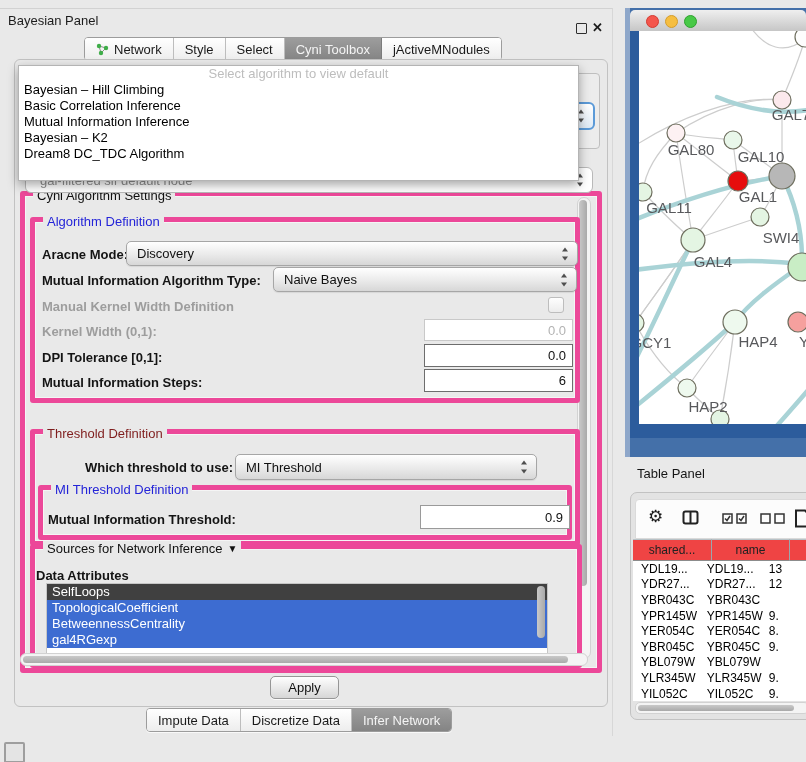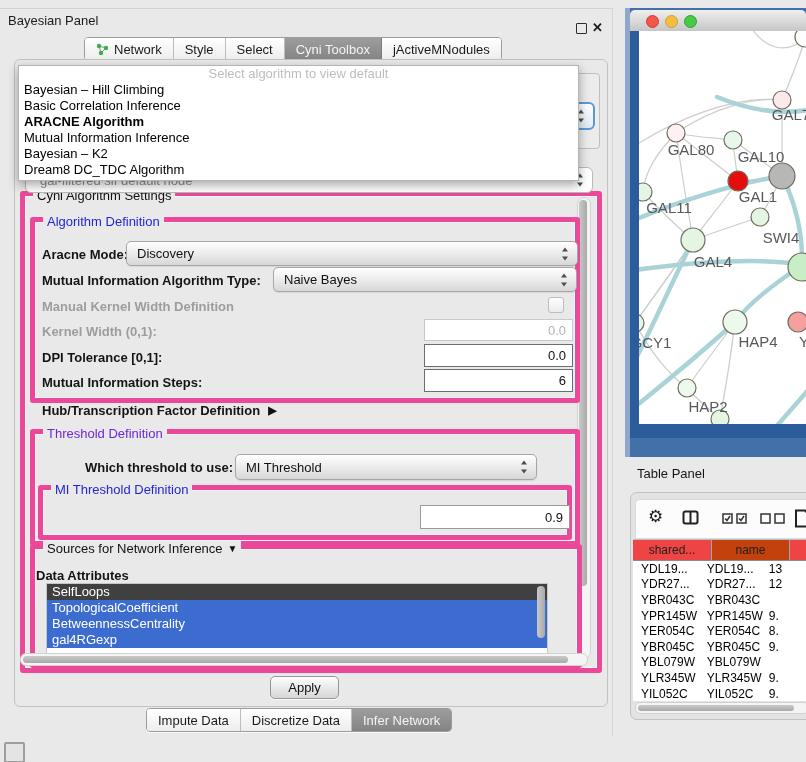--- a/index.html
+++ b/index.html
@@ -19,21 +19,21 @@
   .seg-bar{position:absolute;display:flex;height:22px;border:1px solid #9c9c9c;border-radius:4px;
      overflow:hidden;background:#fdfdfd;box-shadow:0 1px 0 rgba(255,255,255,.7)}
   .seg{display:flex;align-items:center;gap:5px;padding:0 11px;font-size:13px;color:#1a1a1a;
      border-right:1px solid #bdbdbd;height:100%;background:linear-gradient(#ffffff,#ededed)}
   .seg:last-child{border-right:none}
   .seg.sel{background:linear-gradient(#9d9d9d,#848484);color:#f4f4f4;border-color:#7c7c7c}
   
   .group{position:absolute;border:5px solid #ec4899;border-radius:3px;box-shadow:inset 0 0 0 1px rgba(255,255,255,.55)}
   .gt{position:absolute;top:-8px;left:8px;background:#e9e9e9;padding:0 4px;font-size:13px;white-space:nowrap;display:flex;align-items:center;gap:5px}
   .t-blue{color:#2424d8}
-  .t-green{color:#6d28d9}
+  .t-green{color:#7f1d1d}
   
   .combo{position:absolute;border:1px solid #a6a6a6;border-radius:5px;
      background:linear-gradient(#ffffff,#eaeaea 55%,#d7d7d7);display:flex;align-items:center;
      padding-left:10px;font-size:13px;box-shadow:0 1px 1px rgba(0,0,0,.08)}
   .spin{position:absolute;right:8px;top:50%;transform:translateY(-50%);width:7px;height:13px}
   .spin:before{content:"";position:absolute;top:0;left:0;border-left:3.5px solid transparent;border-right:3.5px solid transparent;border-bottom:4.5px solid #4e4e4e}
   .spin:after{content:"";position:absolute;bottom:0;left:0;border-left:3.5px solid transparent;border-right:3.5px solid transparent;border-top:4.5px solid #4e4e4e}
   .field{position:absolute;background:#fff;border:1px solid #6d6d6d;font-size:13px;
      display:flex;align-items:center;justify-content:flex-end;padding-right:6px}
   .field.fdis{border-color:#c9c9c9;color:#b3b3b3}
@@ -69,21 +69,21 @@
   
   .tp-title{position:absolute;left:637px;top:466px;font-size:13px;color:#161616}
   .tpwin{position:absolute;left:630px;top:492px;width:180px;height:226px;background:#e3e3e3;
      border:1px solid #c2c2c2;border-radius:7px 0 0 7px}
   .tptool{position:absolute;left:4px;top:6px;width:176px;height:38px;background:#fcfcfc;
      border:1px solid #dadada;border-radius:4px 0 0 0;}
   .tico{position:absolute;top:10px;color:#1c1c1c}
   .thead{position:absolute;left:2px;top:46px;height:22px;display:flex;font-size:12px}
   .hc{display:flex;align-items:center;justify-content:center;border-right:1px solid #9aa7ad;border-top:1px solid #b7c2c7;border-bottom:1px solid #8c8c8c;color:#222}
   .hc.blue{background:#ef4444}
-  .hc.gray{background:#c2410c}
+  .hc.gray{background:#ef4444}
   .trows{position:absolute;left:2px;top:68px;width:178px;height:140px;background:#fff;overflow:hidden}
   .trow{display:flex;height:15.6px;align-items:center;font-size:12px;color:#000}
   .tc1{width:78px;padding-left:8px;overflow:hidden;white-space:nowrap}
   .tc2{width:77px;padding-left:7px;overflow:hidden;white-space:nowrap}
   .tc3{width:56px;padding-left:4px;overflow:hidden;white-space:nowrap}
   .grip{position:absolute;left:4px;top:742px;width:17px;height:17px;border:2px solid #9e9e9e;border-radius:2px;background:#e4e4e4}
   .arrow{font-size:11px;color:#111}
 </style>
 </head>
 <body>
@@ -132,21 +132,20 @@
       <div style="position:absolute;left:4px;top:28px;width:26px;height:24px;border:2px solid #5b9ad8;border-radius:6px;background:linear-gradient(#ffffff,#dfeaf5)">
         <span class="spin"></span>
       </div>
     </div>
 
     <div class="popup">
       <div class="phead">Select algorithm to view default</div>
       <div id="pitems">
           <div class="pitem">Bayesian – Hill Climbing</div>
           <div class="pitem">Basic Correlation Inference</div>
-          <div class="pitem b">ARACNE Algorithm</div>
           <div class="pitem">Mutual Information Inference</div>
           <div class="pitem">Bayesian – K2</div>
           <div class="pitem">Dream8 DC_TDC Algorithm</div>
         </div>
     </div>
 
     <div class="group" style="left:20px;top:182px;width:572px;height:472px">
       <div class="gt">Cyni Algorithm Settings</div>
     </div>
 
@@ -169,36 +168,33 @@
     </div>
     <div class="lbl b dis" style="left:42px;top:290px">Manual Kernel Width Definition</div>
     <div class="chk" style="left:548px;top:288px"></div>
     <div class="lbl b dis" style="left:42px;top:315px">Kernel Width (0,1):</div>
     <div class="field fdis" style="left:424px;top:310px;width:141px;height:20px">0.0</div>
     <div class="lbl b" style="left:42px;top:341px">DPI Tolerance [0,1]:</div>
     <div class="field" style="left:424px;top:335px;width:141px;height:21px">0.0</div>
     <div class="lbl b" style="left:42px;top:366px">Mutual Information Steps:</div>
     <div class="field" style="left:424px;top:360px;width:141px;height:21px">6</div>
 
-    <div class="lbl b" style="left:42px;top:394px;display:flex;align-items:center;gap:8px">
-      <span>Hub/Transcription Factor Definition</span>
-      <span class="arrow">▶</span>
-    </div>
 
     <div class="group" style="left:30px;top:420px;width:540px;height:107px">
       <div class="gt t-green">Threshold Definition</div>
     </div>
     <div class="lbl b" style="left:85px;top:451px">Which threshold to use:</div>
     <div class="combo" style="left:235px;top:445px;width:290px;height:24px">
       <span>MI Threshold</span>
       <span class="spin"></span>
     </div>
     <div class="group" style="left:38px;top:476px;width:524px;height:45px">
       <div class="gt t-blue">MI Threshold Definition</div>
     </div>
+    <div class="lbl b" style="left:48px;top:503px">Mutual Information Threshold:</div>
     <div class="field soft" style="left:420px;top:496px;width:142px;height:22px">0.9</div>
 
     <div class="group" style="left:30px;top:535px;width:542px;height:114px">
       <div class="gt">
         <span>Sources for Network Inference</span>
         <span class="arrow" style="font-size:10px">▼</span>
       </div>
     </div>
     <div class="lbl b" style="left:36px;top:559px">Data Attributes</div>
     <div class="datalist" style="left:46px;top:574px;width:500px;height:71px">

